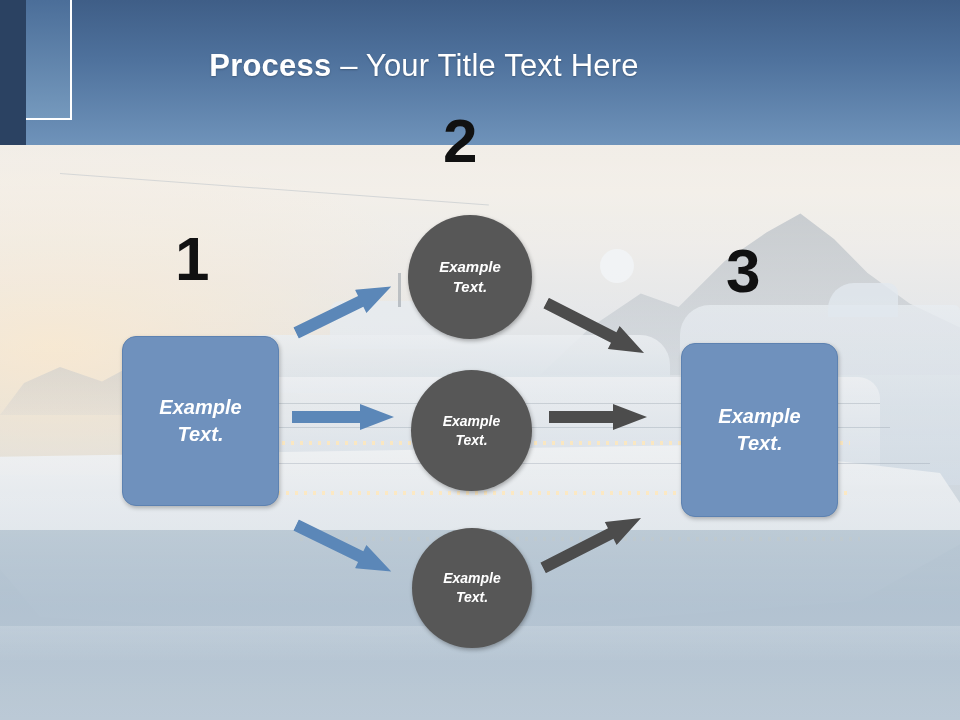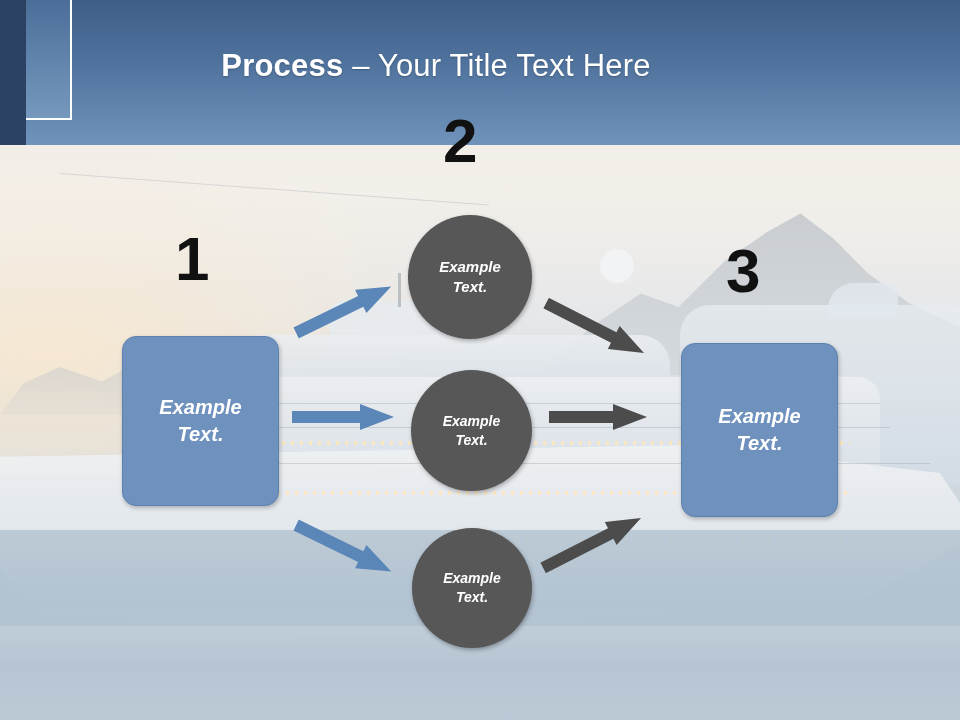--- a/index.html
+++ b/index.html
@@ -204,21 +204,21 @@
     left: 26px;
     top: 0;
     width: 44px;
     height: 118px;
     background: linear-gradient(to bottom, #4b6e99, #7599bd);
     border-right: 2px solid #ffffff;
     border-bottom: 2px solid #ffffff;
   }
   .title {
     position: absolute;
-    left: 12px;
+    left: 0;
     top: 48px;
     width: 848px;
     text-align: center;
     font-size: 31px;
     color: #ffffff;
     letter-spacing: 0.2px;
     text-shadow: 0 1px 2px rgba(0,0,0,0.25);
     white-space: nowrap;
   }
   .title .bold { font-weight: bold; }

